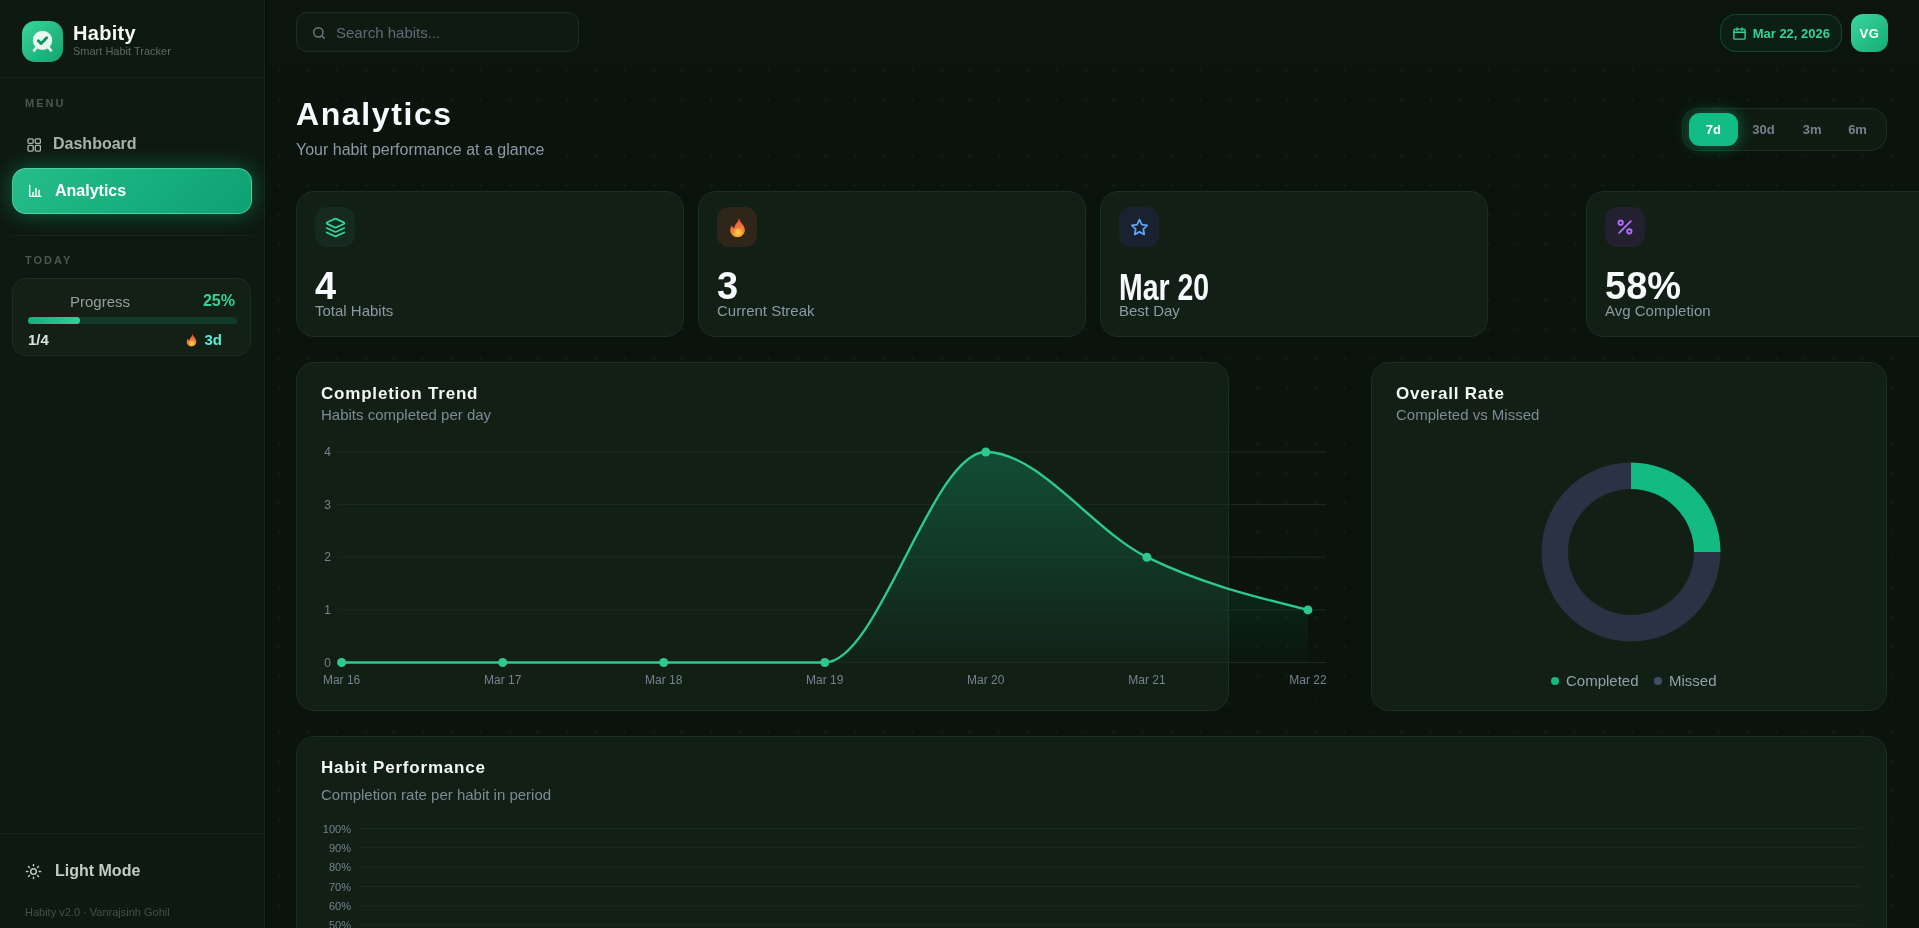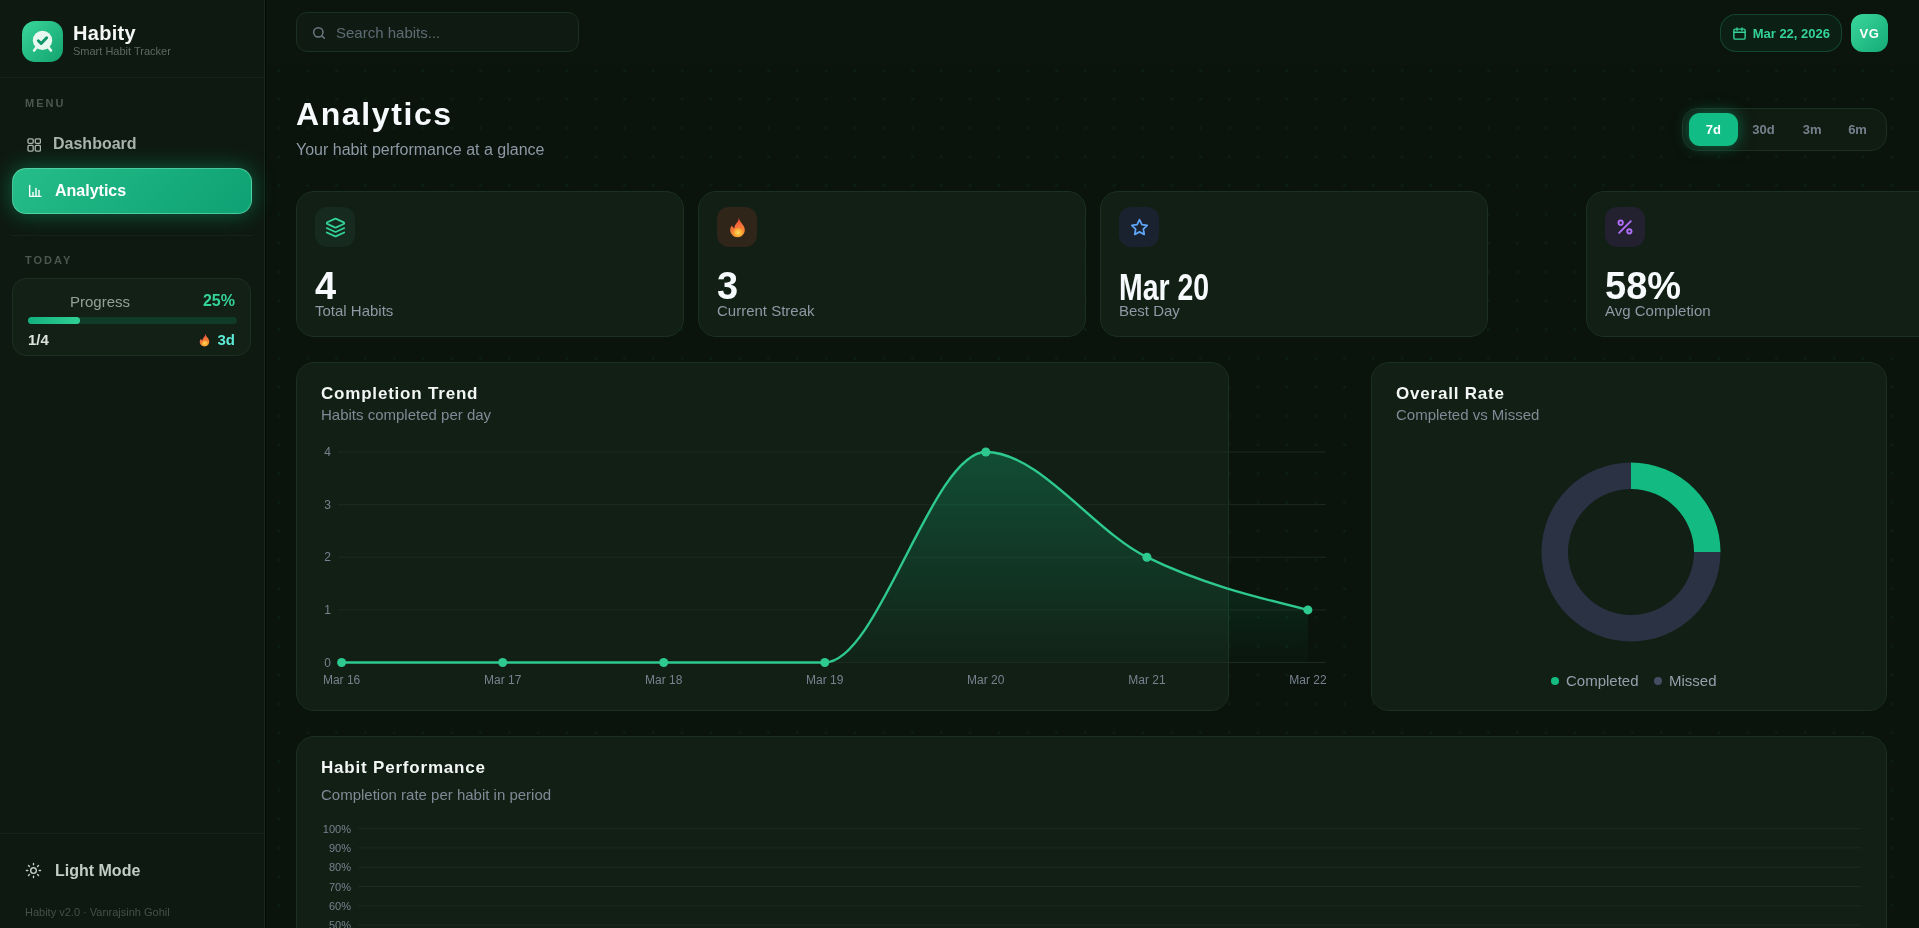--- a/index.html
+++ b/index.html
@@ -20,25 +20,25 @@
 .nav-dash { top:124px; }
 .nav-analytics { top:168px; height:46px; border-radius:14px; background:linear-gradient(135deg,#25bd89 0%,#0ea173 100%); color:#ffffff; box-shadow:0 0 22px rgba(16,185,129,0.45); border:1px solid rgba(140,240,200,0.45); }
 .side-div2 { position:absolute; left:12px; top:235px; width:240px; height:1px; background:#142419; }
 .today-label { position:absolute; left:25px; top:254px; font-size:11px; font-weight:bold; letter-spacing:2px; color:#4a584f; }
 .progress-card { position:absolute; left:12px; top:278px; width:239px; height:78px; background:#1320160; background:#132016; border-radius:14px; border:1px solid #1b3022; }
 .pc-row1 { position:absolute; left:15px; right:15px; top:13px; display:flex; justify-content:space-between; align-items:center;margin-left:42px; }
 .pc-row1 .l { font-size:15px; color:#93a09a; }
 .pc-row1 .r { font-size:16px; font-weight:bold; color:#34d399; }
 .pc-bar { position:absolute; left:15px; top:38px; width:209px; height:7px; border-radius:3.5px; background:#0f3b28; }
 .pc-bar .fill { width:25%; height:7px; border-radius:3.5px; background:linear-gradient(90deg,#14b07e,#2fd095); }
-.pc-row2 { position:absolute; left:15px; right:15px; top:52px; display:flex; justify-content:space-between; align-items:center; }
+.pc-row2 { position:absolute; left:15px; right:28px; top:52px; display:flex; justify-content:space-between; align-items:center; }
 .pc-row2 .l { font-size:15px; font-weight:bold; color:#dbe2de; }
 .pc-row2 .r { font-size:15px; font-weight:bold; color:#5eead4; display:flex; align-items:center; gap:5px; }
 .side-div3 { position:absolute; left:0px; top:833px; width:265px; height:1px; background:#142419; }
-.lightmode { position:absolute; left:25px; top:862px; display:flex; align-items:flex-start; gap:13px; color:#c3cdc7; font-size:16px; font-weight:bold; }
+.lightmode { position:absolute; left:25px; top:862px; display:flex; align-items:flex-end; gap:13px; color:#c3cdc7; font-size:16px; font-weight:bold; }
 .side-foot { position:absolute; left:25px; top:906px; font-size:11px; color:#44514a; }
 
 
 .topbar { position:absolute; left:266px; top:0; width:1653px; height:74px; background:#0b140d; border-bottom:6px solid #0369a1; }
 .search { position:absolute; left:30px; top:12px; width:283px; height:40px; background:#0f1b12; border:1px solid #1b3022; border-radius:11px; }
 .search svg { position:absolute; left:14px; top:12px; }
 .search .ph { position:absolute; left:39px; top:11px; font-size:15px; color:#5d6b74; }
 .datechip { position:absolute; right:77px; top:14px; height:38px; padding:0 11px; display:flex; align-items:center; gap:6px; background:rgba(16,185,129,0.07); border:1px solid rgba(52,211,153,0.22); border-radius:16px; color:#34d399; font-size:13px; font-weight:bold; }
 .avatar { position:absolute; right:31px; top:14px; width:37px; height:38px; border-radius:12px; background:linear-gradient(135deg,#3bd79c,#13aa77); color:#fff; font-size:13px; font-weight:bold; display:flex; align-items:center; justify-content:center; letter-spacing:0.5px; }
 

